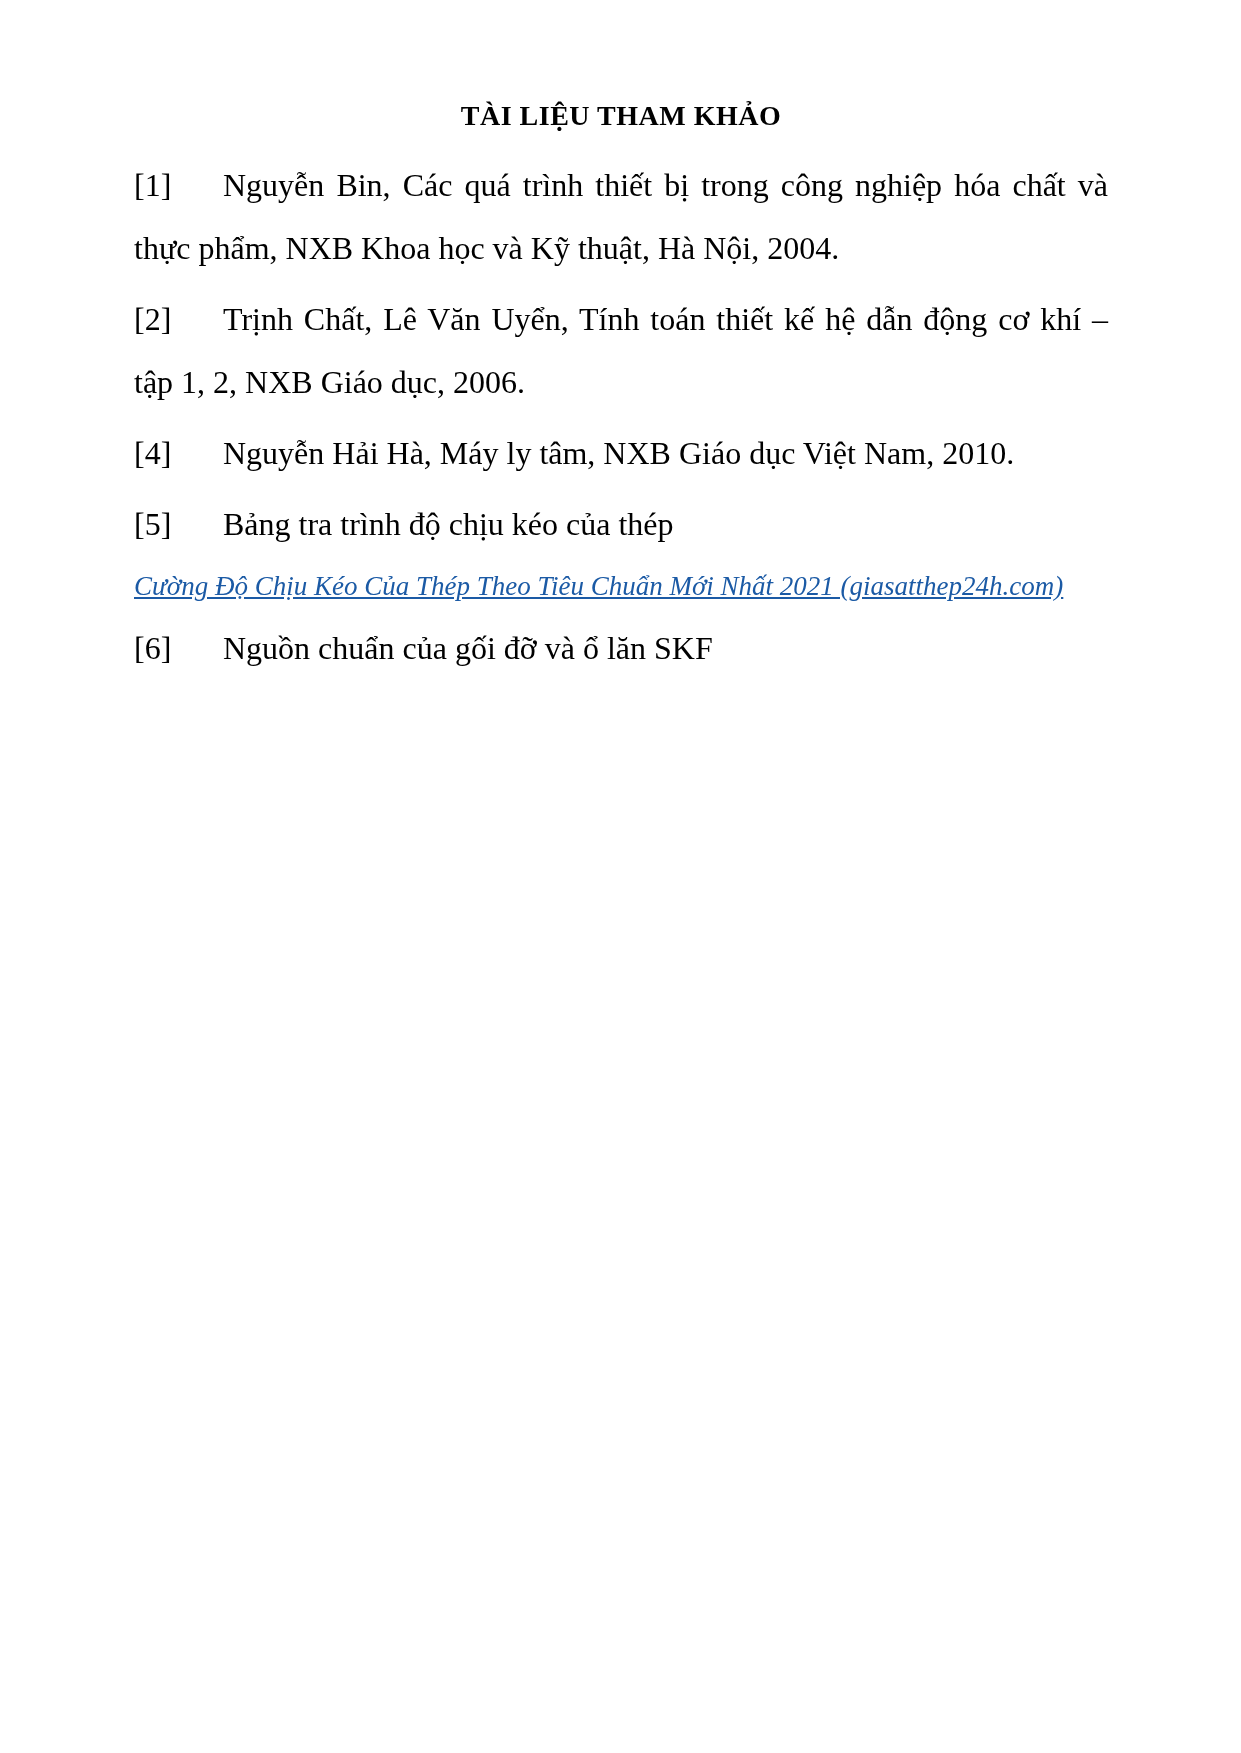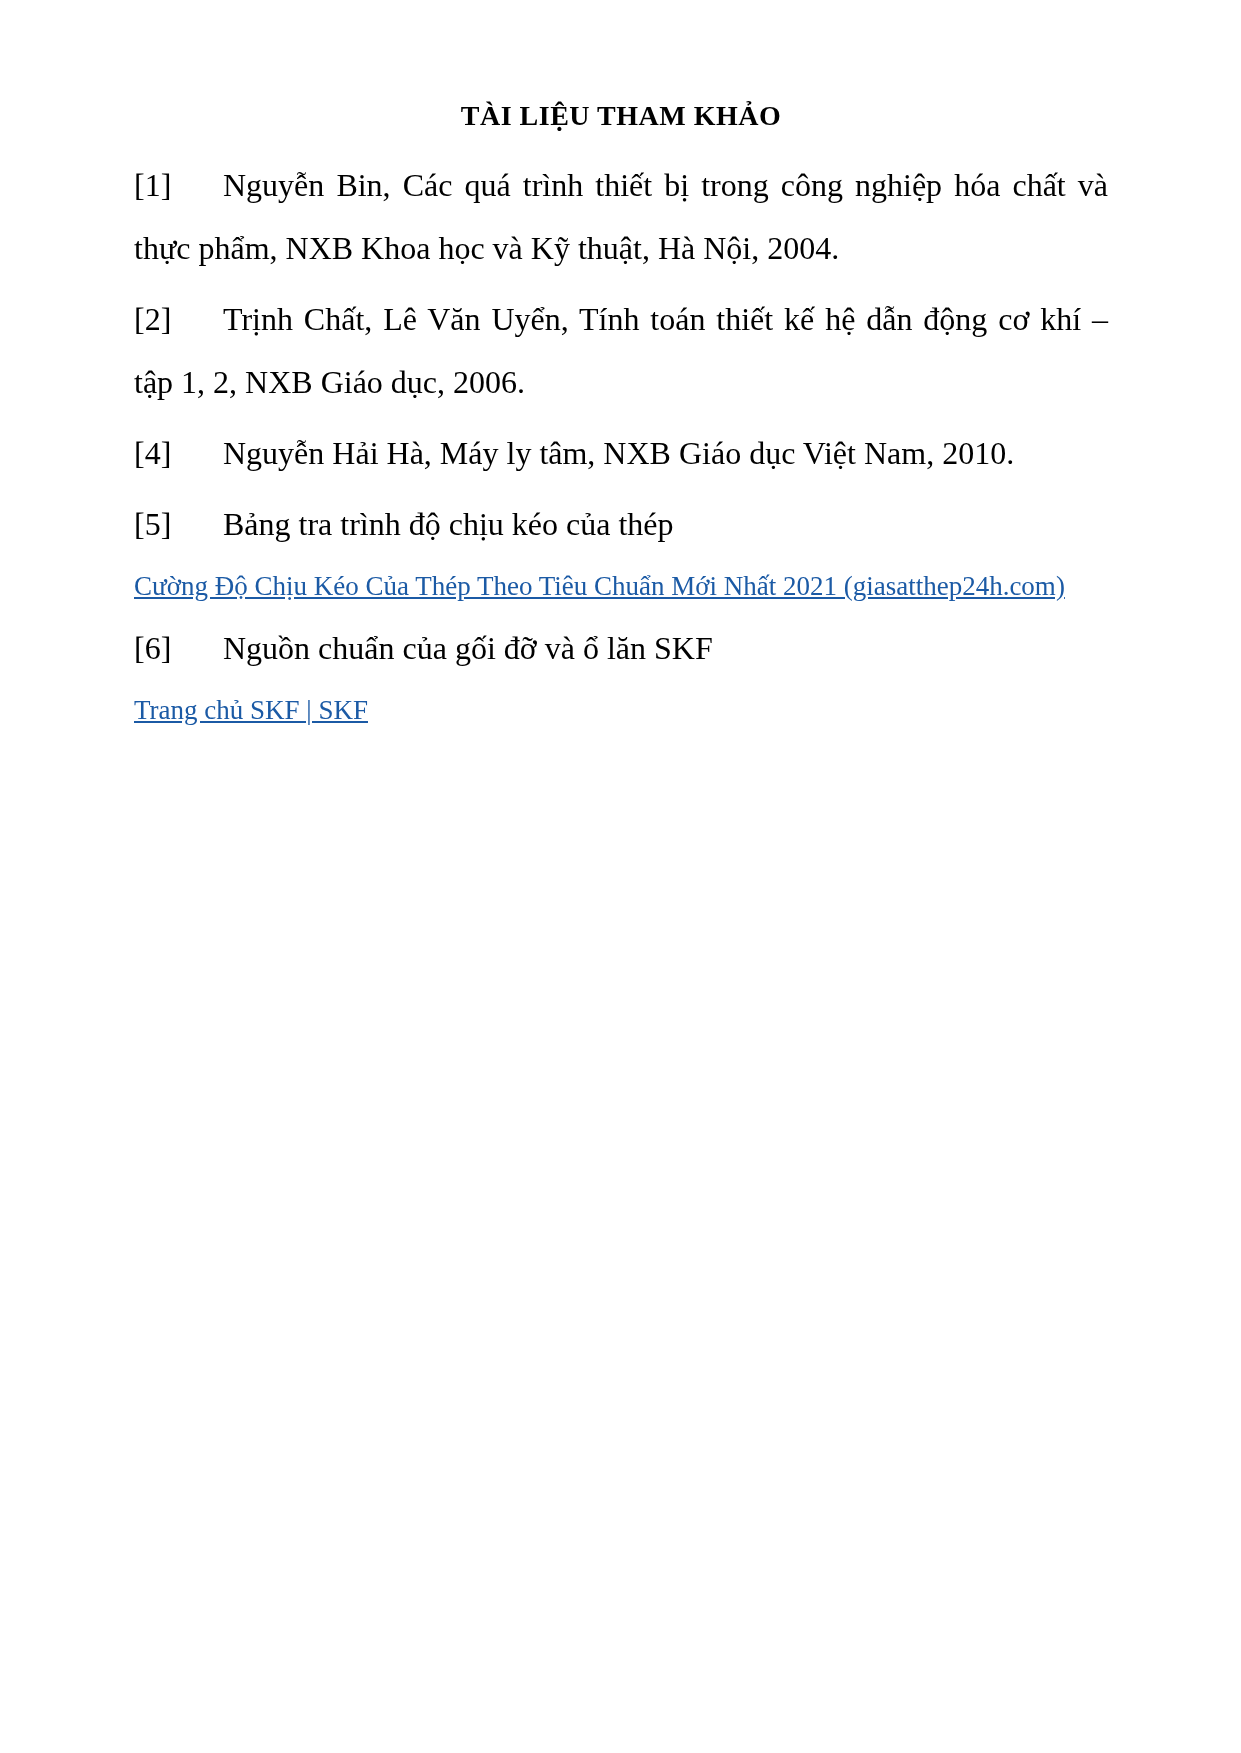--- a/index.html
+++ b/index.html
@@ -43,20 +43,21 @@
     line-height: 45px;
     font-weight: bold;
     font-style: italic;
     margin: 0 0 8px 0;
   }
   p.link-line {
     font-size: 27px;
     line-height: 45px;
     margin: 0 0 8px 0;
     text-align: left;
+    font-style: italic;
   }
   a.doc-link {
     color: #1B5AA5;
     text-decoration: underline;
     cursor: pointer;
   }
   .page-number {
     position: absolute;
     top: 1548px;
     left: 0;
@@ -81,18 +82,17 @@
 
     <p class="ref"><span class="ref-num">[4]</span><span>Nguyễn Hải Hà, Máy ly tâm, NXB Giáo dục Việt Nam, 2010.</span></p>
 
 
     <p class="ref"><span class="ref-num">[5]</span><span>Bảng tra trình độ chịu kéo của thép</span></p>
 
     <p class="link-line"><a class="doc-link">Cường Độ Chịu Kéo Của Thép Theo Tiêu Chuẩn Mới Nhất 2021 (giasatthep24h.com)</a></p>
 
     <p class="ref"><span class="ref-num">[6]</span><span>Nguồn chuẩn của gối đỡ và ổ lăn SKF</span></p>
 
-    <p class="link-line"><a class="doc-link">Trang chủ SKF | SKF</a></p>
 
   </div>
 
   <div class="page-number">77</div>
 </div>
 
 </body></html>

